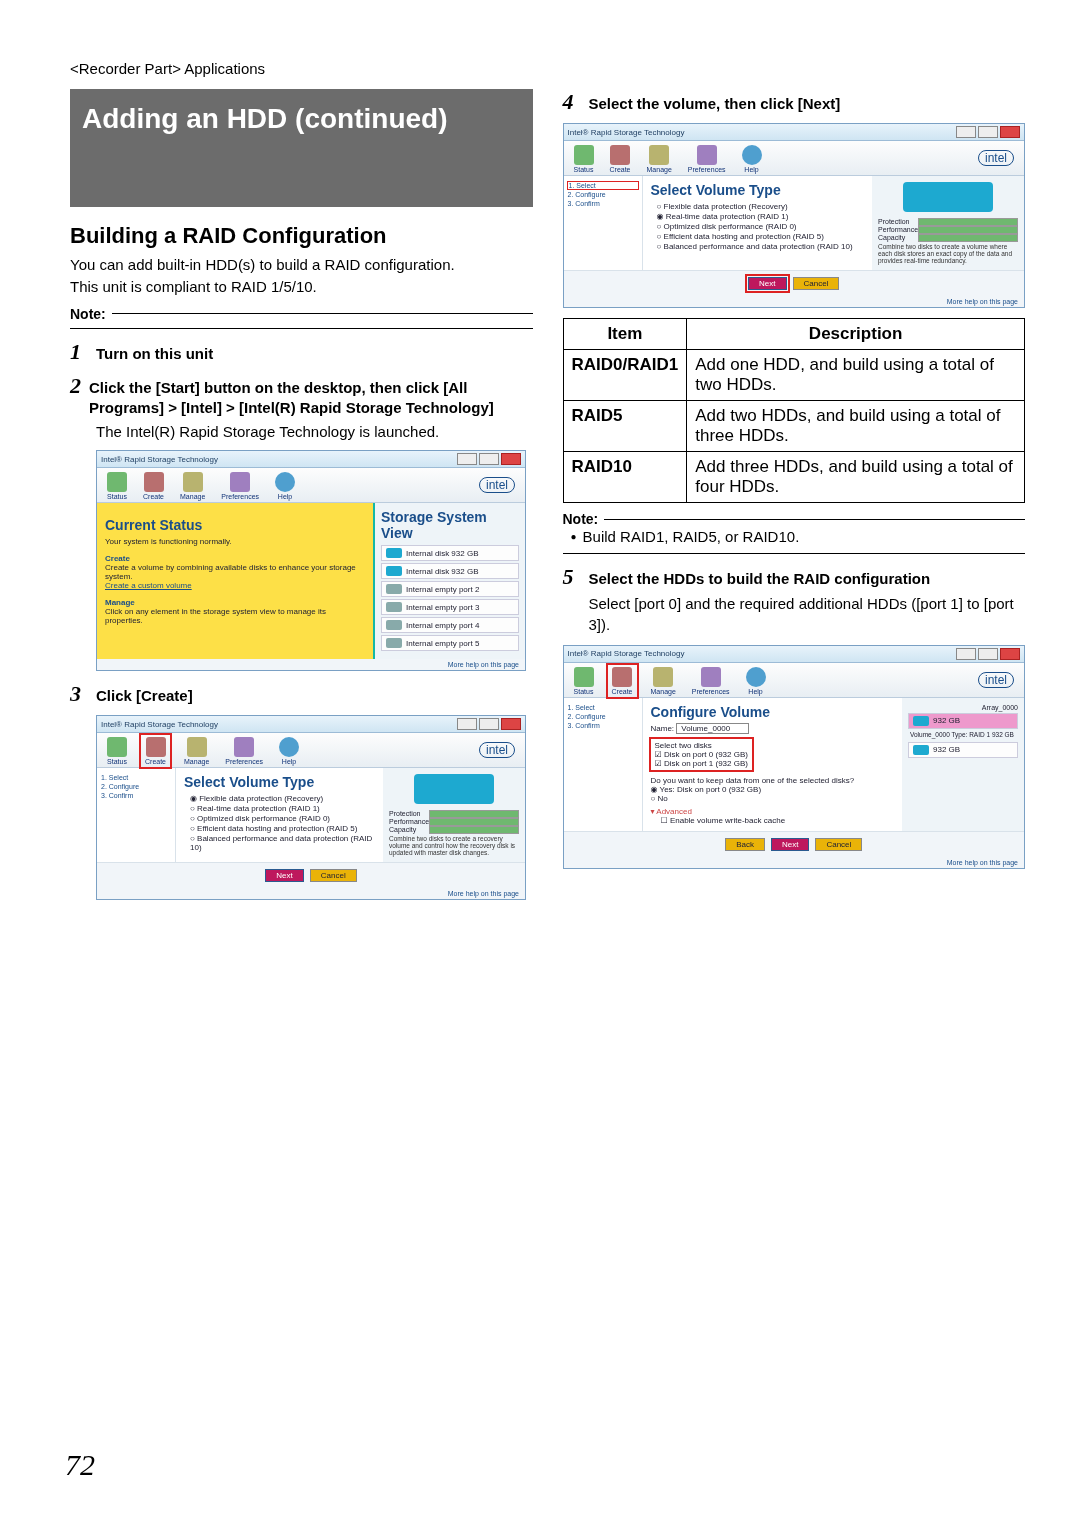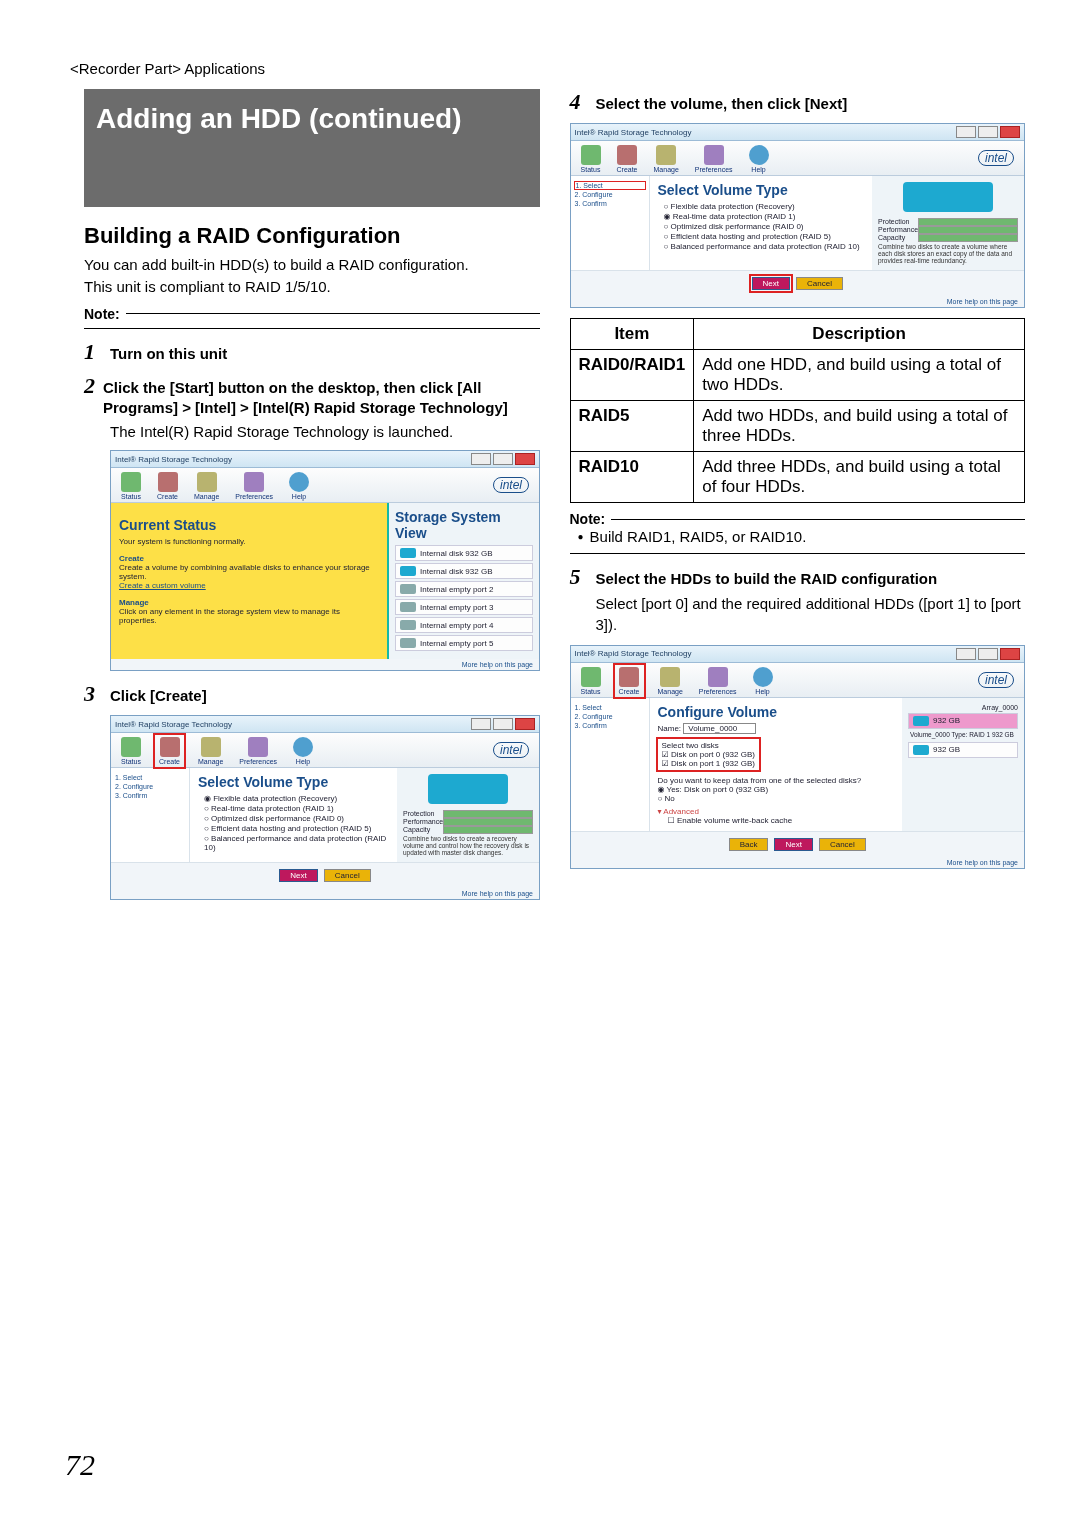--- a/index.html
+++ b/index.html
@@ -19,21 +19,20 @@
     height: 100%;
     box-sizing: border-box;
   }
   .breadcrumb {
     font-size: 15px;
     margin-bottom: 12px;
   }
   .columns {
     display: flex;
     gap: 30px;
-    margin-left: 14px;
   }
   .col {
     flex: 1;
     min-width: 0;
   }
   .title-block {
     background: #6c6c6c;
     color: #fff;
     padding: 14px 10px 16px 12px;
     margin-bottom: 16px;
@@ -160,21 +159,21 @@
     border-radius: 3px;
     margin-bottom: 1px;
   }
   .toolbar .tool .ticon.status { background: #6fb86f; }
   .toolbar .tool .ticon.create { background: #b86f6f; }
   .toolbar .tool .ticon.manage { background: #b8b36f; }
   .toolbar .tool .ticon.pref   { background: #9f7fbf; }
   .toolbar .tool .ticon.help   { background: #4f9fcf; border-radius: 50%; }
   .intel-badge {
     position: absolute; right: 10px; top: 50%; transform: translateY(-50%);
-    font-style: italic; color: #1a4e8a; font-size: 12px;
+    color: #1a4e8a; font-size: 12px;
     border: 1px solid #1a4e8a; border-radius: 10px; padding: 0 6px;
   }
   .winbody {
     display: flex;
     background: #fff;
   }
   .leftpane {
     width: 260px;
     padding: 14px 8px;
     border-right: 2px solid #14b8a6;

